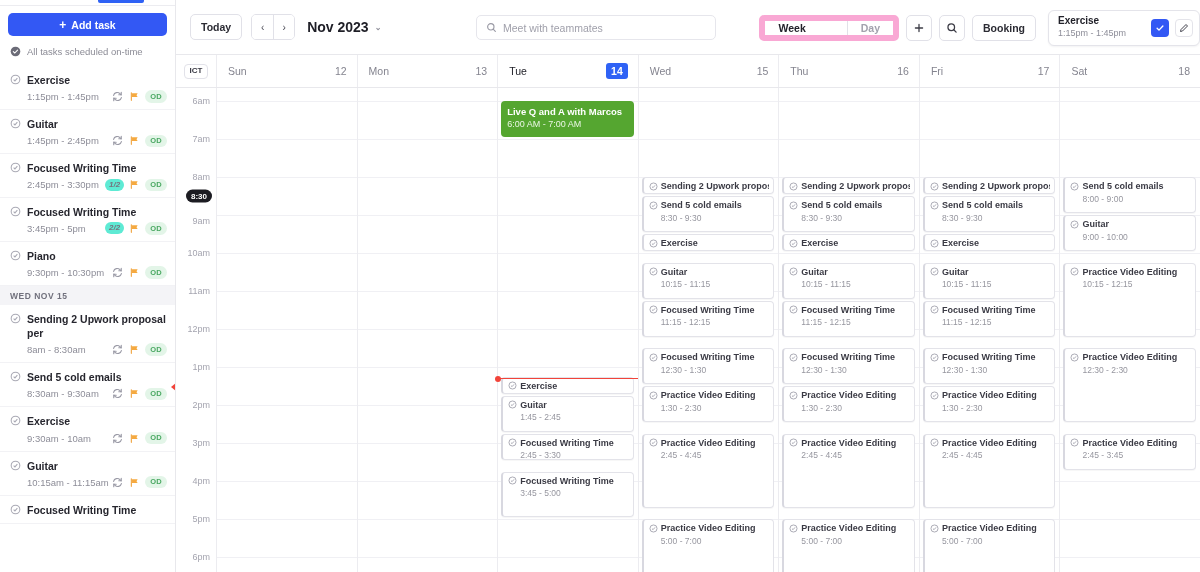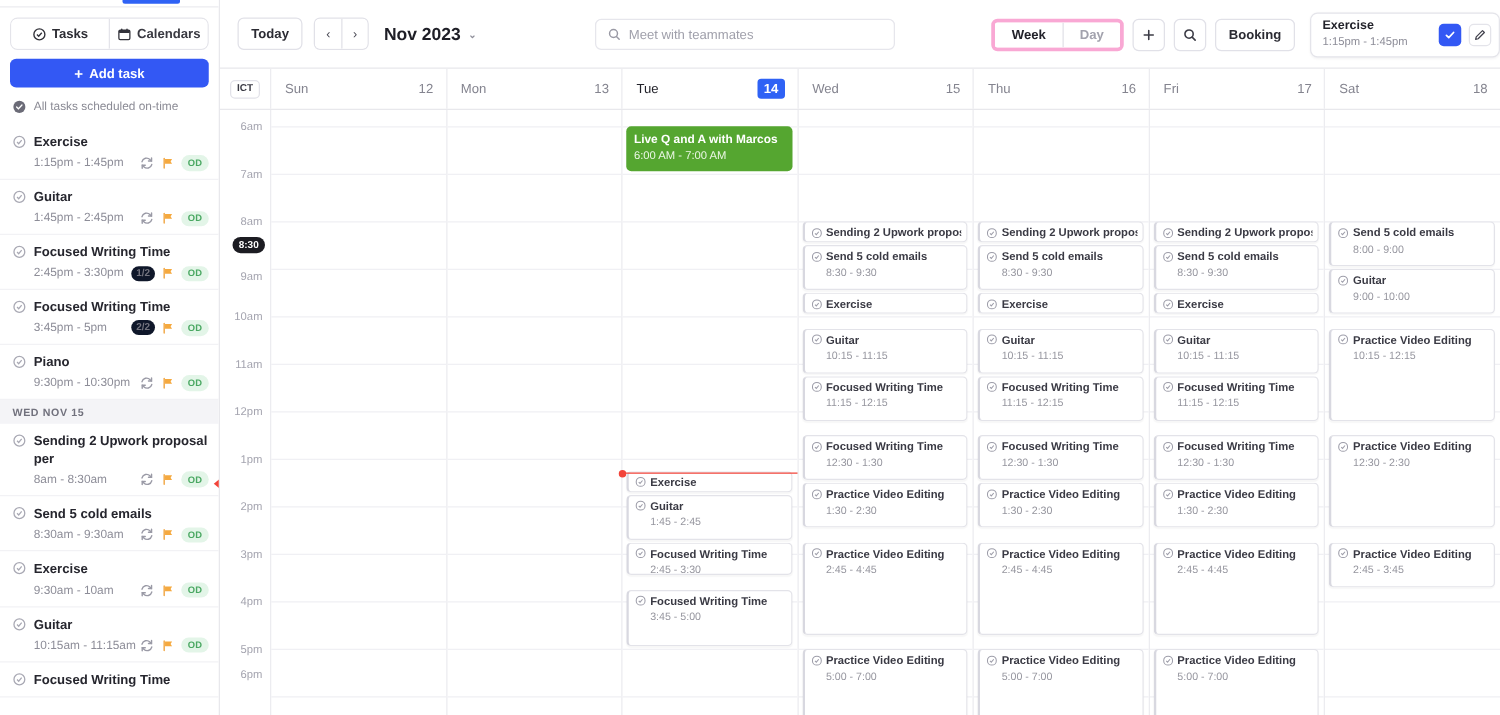--- a/index.html
+++ b/index.html
@@ -76,22 +76,22 @@
     font-size: 10.5px; font-weight: bold; color: #26262e; line-height: 1.35;
   }
   .task-bottom {
     display: flex; align-items: center; margin-top: 3px; padding-left: 17px;
   }
   .task-time { font-size: 9.5px; color: #8d8d98; flex: 1 1 auto; white-space: nowrap; }
   .task-badges { display: flex; align-items: center; gap: 5px; flex: 0 0 auto; }
   .badge-repeat { width: 13px; height: 13px; color: #9a9aa6; }
   .badge-repeat svg { width: 13px; height: 13px; display: block; }
   .badge-frac {
-    background: #0f172a; color: #74747f; border-radius: 8px;
-    font-size: 8px; font-weight: bold; padding: 2px 4px; line-height: 1;
+    background: #5eead4; color: #74747f; border-radius: 8px;
+    font-size: 8px; font-weight: bold; padding: 2px 4px; line-height: 1; font-style: italic;
   }
   .badge-flag { width: 11px; height: 11px; }
   .badge-flag svg { width: 11px; height: 11px; display: block; }
   .badge-od {
     background: #e3f5e8; color: #4aa862; border-radius: 8px;
     font-size: 7.5px; font-weight: bold; padding: 2.5px 5px; line-height: 1;
     letter-spacing: .3px;
   }
 
   
@@ -143,21 +143,21 @@
     border: 0; outline: 0; font-size: 10.5px; color: #3d3d47;
     font-family: "Liberation Sans", sans-serif; width: 100%; background: transparent;
   }
   .searchbox input::placeholder { color: #a0a0ab; }
 
   .tb-right {
     position: absolute; right: 0; top: 0; height: 55px;
     display: flex; align-items: center; gap: 7px; padding-right: 0;
   }
   .viewseg {
-    display: flex; border: 3px solid #f9a8d4; border-radius: 5px; overflow: hidden; height: 26px;
+    display: flex; border: 6px solid #f9a8d4; border-radius: 5px; overflow: hidden; height: 26px; gap: 28px;
   }
   .viewseg .v { display:flex; align-items:center; justify-content:center;
     padding: 0 13px; font-size: 10.5px; font-weight: bold; background: #fff; cursor: pointer; }
   .viewseg .v.active { color: #22222a; }
   .viewseg .v.inactive { color: #a2a2ad; border-left: 1px solid #e1e1e8; }
   .icon-btn {
     width: 26px; height: 26px; border: 1px solid #e1e1e8; border-radius: 5px;
     background: #fff; display: flex; align-items: center; justify-content: center;
     color: #3c3c46; cursor: pointer;
   }
@@ -265,44 +265,20 @@
 </head>
 <body>
 
 <div id="app">
 
   <aside id="sidebar">
     <div class="tabstrip">
       <div class="tabstrip-indicator"></div>
     </div>
 
-    <div class="seg-wrap">
-      <div class="segmented">
-        <div class="seg-btn">
-          <span class="seg-ico">
-            <svg viewBox="0 0 16 16" fill="none" stroke="currentColor" stroke-width="1.6">
-              <circle cx="8" cy="8" r="6.4"></circle>
-                <path d="M5.2 8.2l2 2 3.6-4"></path>
-            </svg>
-          </span>
-          <span>Tasks</span>
-        </div>
-        <div class="seg-btn">
-          <span class="seg-ico">
-            <svg viewBox="0 0 16 16" fill="currentColor">
-              <rect x="1.6" y="3" width="12.8" height="11" rx="1.6" fill="none" stroke="currentColor" stroke-width="1.5"></rect>
-              <rect x="1.6" y="3" width="12.8" height="3.4" rx="1.2"></rect>
-              <rect x="4.2" y="1.2" width="1.5" height="3" rx=".7"></rect>
-              <rect x="10.3" y="1.2" width="1.5" height="3" rx=".7"></rect>
-            </svg>
-          </span>
-          <span>Calendars</span>
-        </div>
-      </div>
-    </div>
 
     <div class="addtask-wrap">
       <div class="addtask">
         <span class="plus">+</span>
         <span>Add task</span>
       </div>
     </div>
 
     <div class="allsched">
       <span class="chk">
@@ -703,21 +679,21 @@
           <div class="g-label" style="top: 89px;">8am</div>
           <div class="g-label" style="top: 133px;">9am</div>
           <div class="g-label" style="top: 165px;">10am</div>
           <div class="g-label" style="top: 203px;">11am</div>
           <div class="g-label" style="top: 241px;">12pm</div>
           <div class="g-label" style="top: 279px;">1pm</div>
           <div class="g-label" style="top: 317px;">2pm</div>
           <div class="g-label" style="top: 355px;">3pm</div>
           <div class="g-label" style="top: 393px;">4pm</div>
           <div class="g-label" style="top: 431px;">5pm</div>
-          <div class="g-label" style="top: 451px; margin-left: 20px;">6pm</div>
+          <div class="g-label" style="top: 469px; margin-left: 20px;">6pm</div>
           <div class="now-pill" style="top: 108px;">8:30</div>
         </div>
       <div class="cols" id="cols">
           <div class="col">
             <div class="hline" style="top: 13px;"></div>
             <div class="hline" style="top: 51px;"></div>
             <div class="hline" style="top: 89px;"></div>
             <div class="hline" style="top: 127px;"></div>
             <div class="hline" style="top: 165px;"></div>
             <div class="hline" style="top: 203px;"></div>

